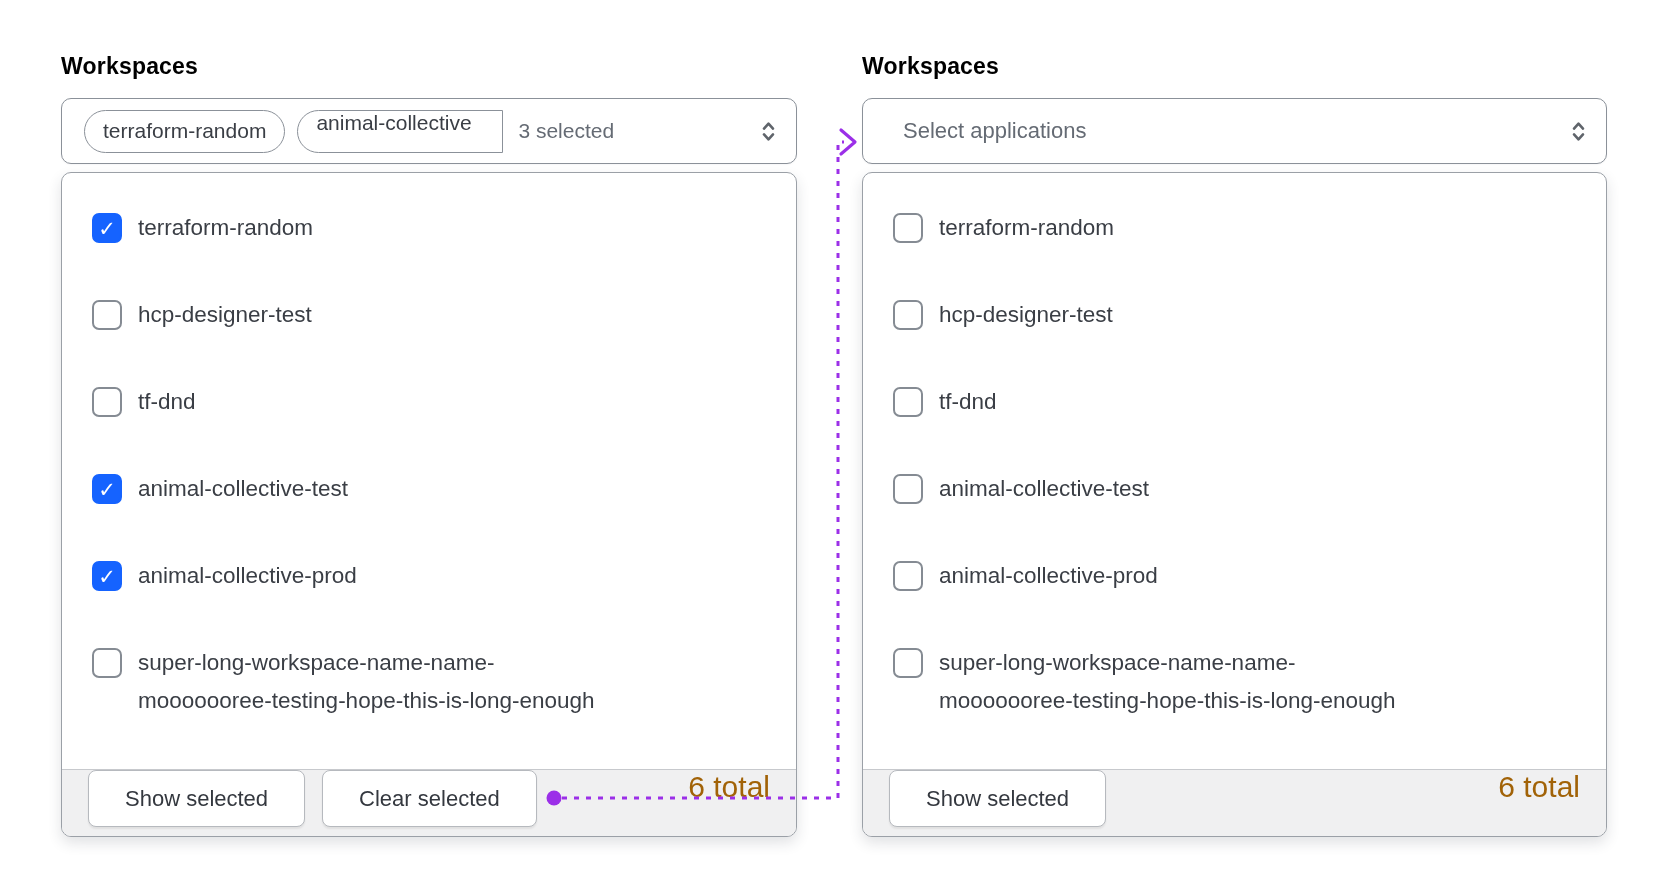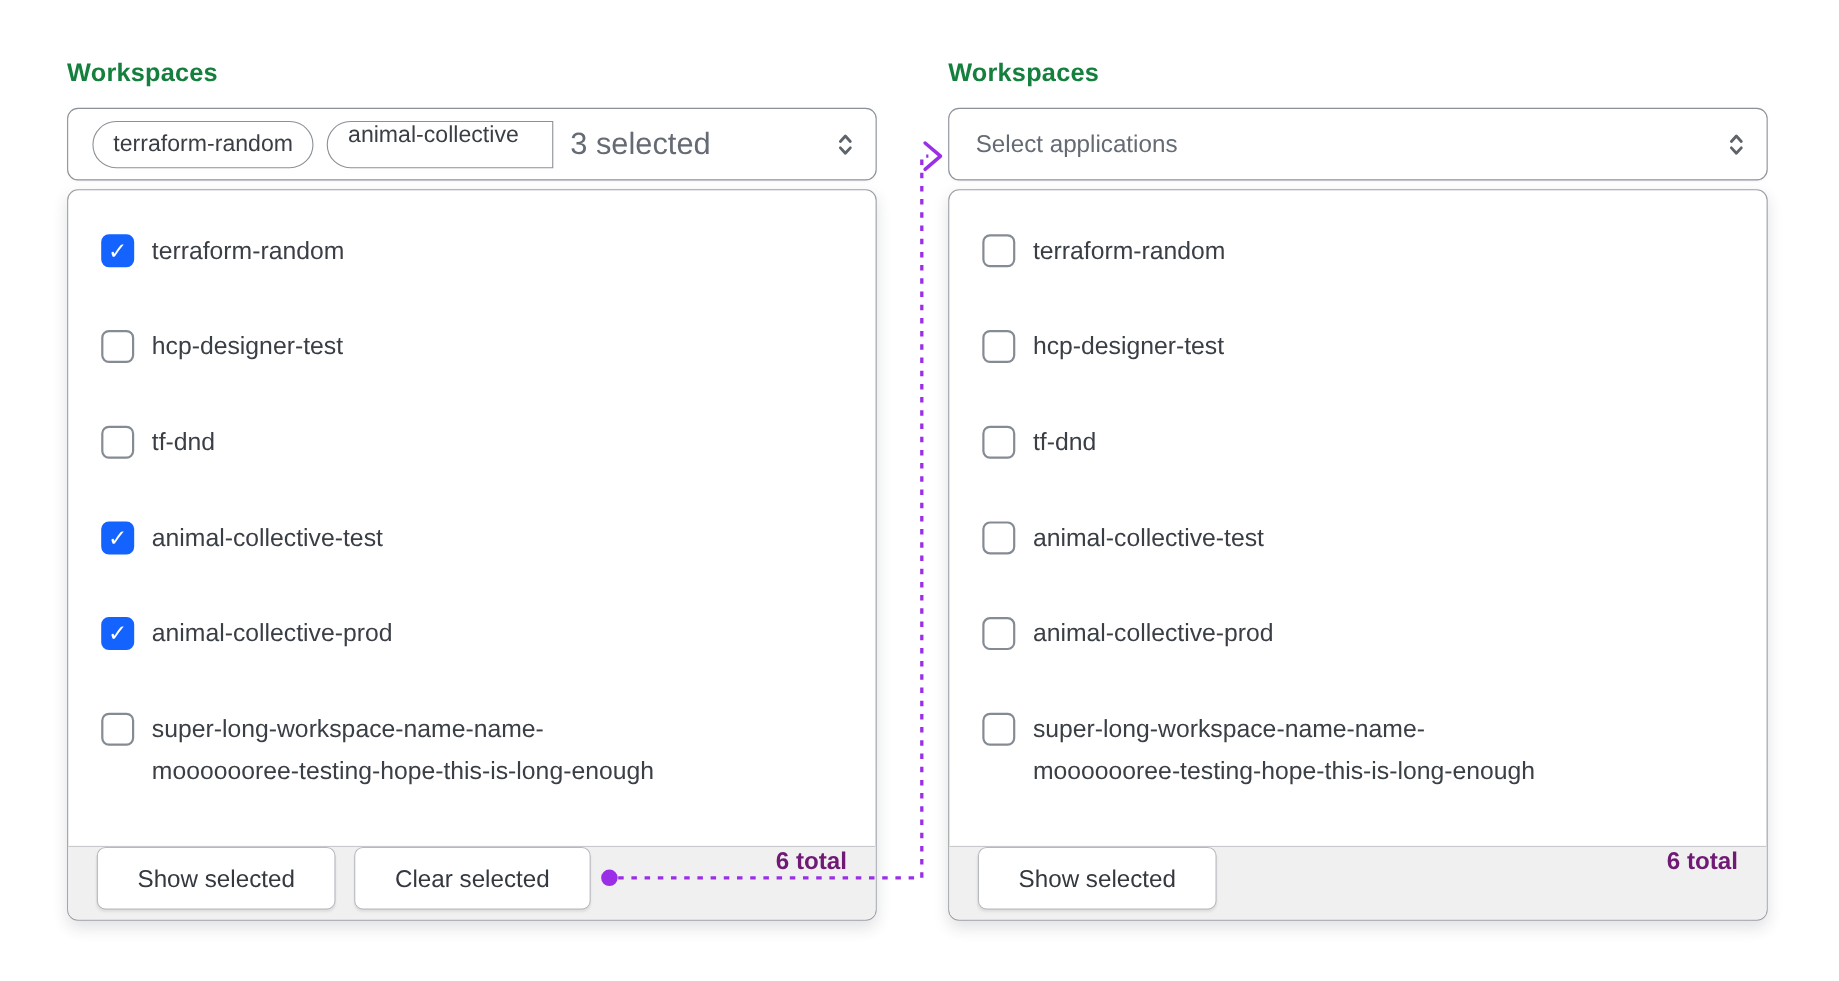--- a/index.html
+++ b/index.html
@@ -25,21 +25,21 @@
     overflow:hidden;
     background:#fff;
   }
   .columns{
     position:absolute;left:61px;top:52px;
     display:flex;gap:65px;
   }
   .col{width:736px;}
   .col.right{width:745px;}
   .field-label{
-    font-size:23px;font-weight:700;color:#15803d;
+    font-size:23px;font-weight:700;color:#000000;
     line-height:28px;letter-spacing:.2px;
   }
   .trigger{
     margin-top:18px;
     height:66px;
     background:#fff;
     border:1.5px solid var(--border);
     border-radius:10px;
     display:flex;align-items:center;
     padding:0 14px 0 22px;
@@ -66,21 +66,21 @@
     display:flex;align-items:flex-start;
     background:#fff;
   }
   .tag-clip .tag-inner{
     padding-left:18px;
     font-size:21px;color:var(--item-text);
     white-space:nowrap;
   }
   .count-text{
     margin-left:15px;
-    font-size:28px;color:var(--muted);
+    font-size:21px;color:var(--muted);
     white-space:nowrap;
   }
   .placeholder-text{
     font-size:22px;color:var(--muted);
   }
   .chevron{margin-left:auto;flex:none;display:flex;align-items:center;}
   .listbox{
     margin-top:8px;
     height:665px;
     background:#fff;
@@ -138,21 +138,21 @@
     border-radius:8px;
     padding:0 36px;
     font-family:inherit;
     font-size:22px;color:#34383f;
     box-shadow:0 2px 2px rgba(0,0,0,.07);
     cursor:pointer;
     white-space:nowrap;
   }
   .total-text{
     margin-left:auto;
-    font-size:22px;color:#701a75;font-weight:bold;
+    font-size:30px;color:#a16207;
   }
   .connector{
     position:absolute;inset:0;
     width:1672px;height:892px;
     pointer-events:none;
     z-index:40;
   }
 </style>
 </head>
 <body>
@@ -211,21 +211,21 @@
           <button class="footer-btn">Show selected</button>
           <button class="footer-btn">Clear selected</button>
           <span class="total-text">6 total</span>
         </div>
       </div>
     </div>
 
     <div class="col right">
       <div class="field-label">Workspaces</div>
 
-      <div class="trigger" style="padding-left:24px;">
+      <div class="trigger" style="padding-left:40px;">
         <span class="placeholder-text">Select applications</span>
         <span class="chevron">
           <svg width="27" height="27" viewBox="0 0 24 24" fill="none" stroke="#5f646b" stroke-width="2.3" stroke-linecap="round" stroke-linejoin="round">
             <path d="M8 9.4 L12 5 L16 9.4"></path>
             <path d="M8 14.6 L12 19 L16 14.6"></path>
           </svg>
         </span>
       </div>
 
       <div class="listbox">

